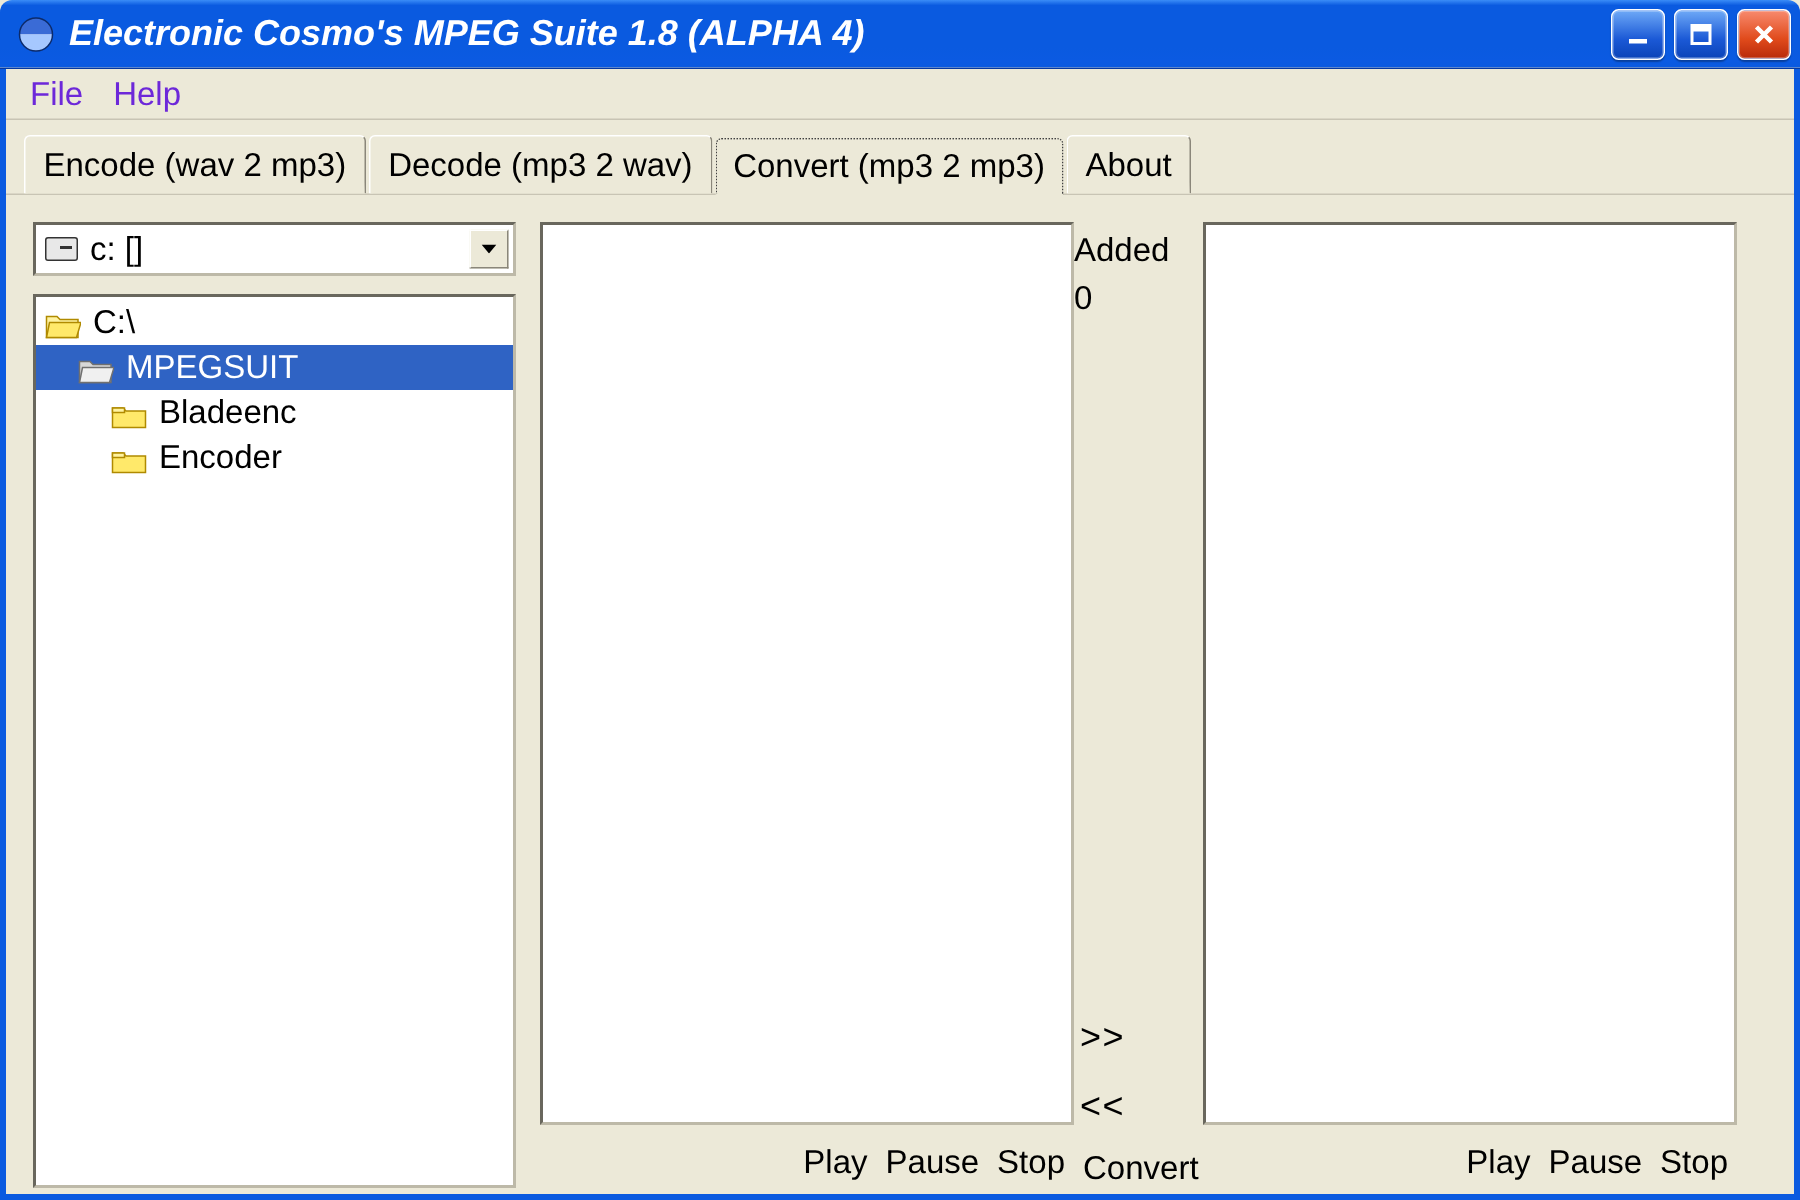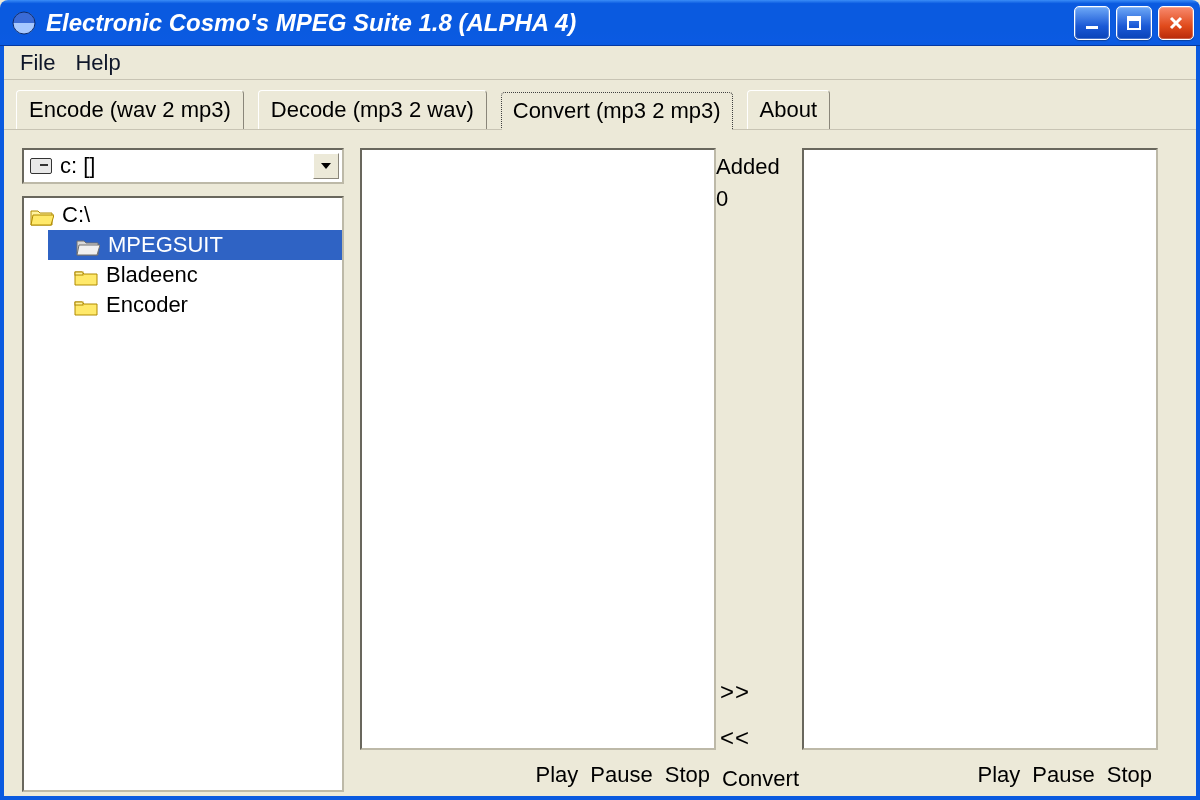--- a/index.html
+++ b/index.html
@@ -60,37 +60,37 @@
   }
 
   
   .menubar {
     background: #ece9d8;
     height: 34px;
     display: flex;
     align-items: center;
     padding: 0 6px;
     font-size: 22px;
-    color: #0f172a;
+    color: #6d28d9;
     border-bottom: 1px solid #c8c4b4;
   }
   .menubar .menu-item {
     padding: 4px 10px;
     cursor: default;
   }
 
   
   .tabstrip {
     display: flex;
     align-items: flex-end;
     padding: 10px 12px 0 12px;
     background: #ece9d8;
     border-bottom: 1px solid #c8c4b4;
     height: 50px;
-    gap: 14px;
+    gap: 2px;
   }
   .tab {
     padding: 6px 12px 6px 12px;
     font-size: 22px;
     color: #000;
     background: #ece9d8;
     border-top: 1px solid #ffffff;
     border-left: 1px solid #ffffff;
     border-right: 1px solid #8a867a;
     border-top-left-radius: 4px;
@@ -168,21 +168,21 @@
     padding: 2px 0;
   }
   .tree-row {
     display: flex;
     align-items: center;
     height: 30px;
     padding-left: 6px;
     cursor: default;
     white-space: nowrap;
   }
-  .tree-row.depth1 { padding-left: 28px; margin-left: 24px; }
+  .tree-row.depth1 { padding-left: 28px; }
   .tree-row.depth2 { padding-left: 50px; }
   .tree-row.selected {
     background: #2f63c4;
     color: #ffffff;
   }
   .folder-icon {
     width: 24px; height: 18px;
     margin-right: 8px;
     flex: 0 0 auto;
     position: relative;

